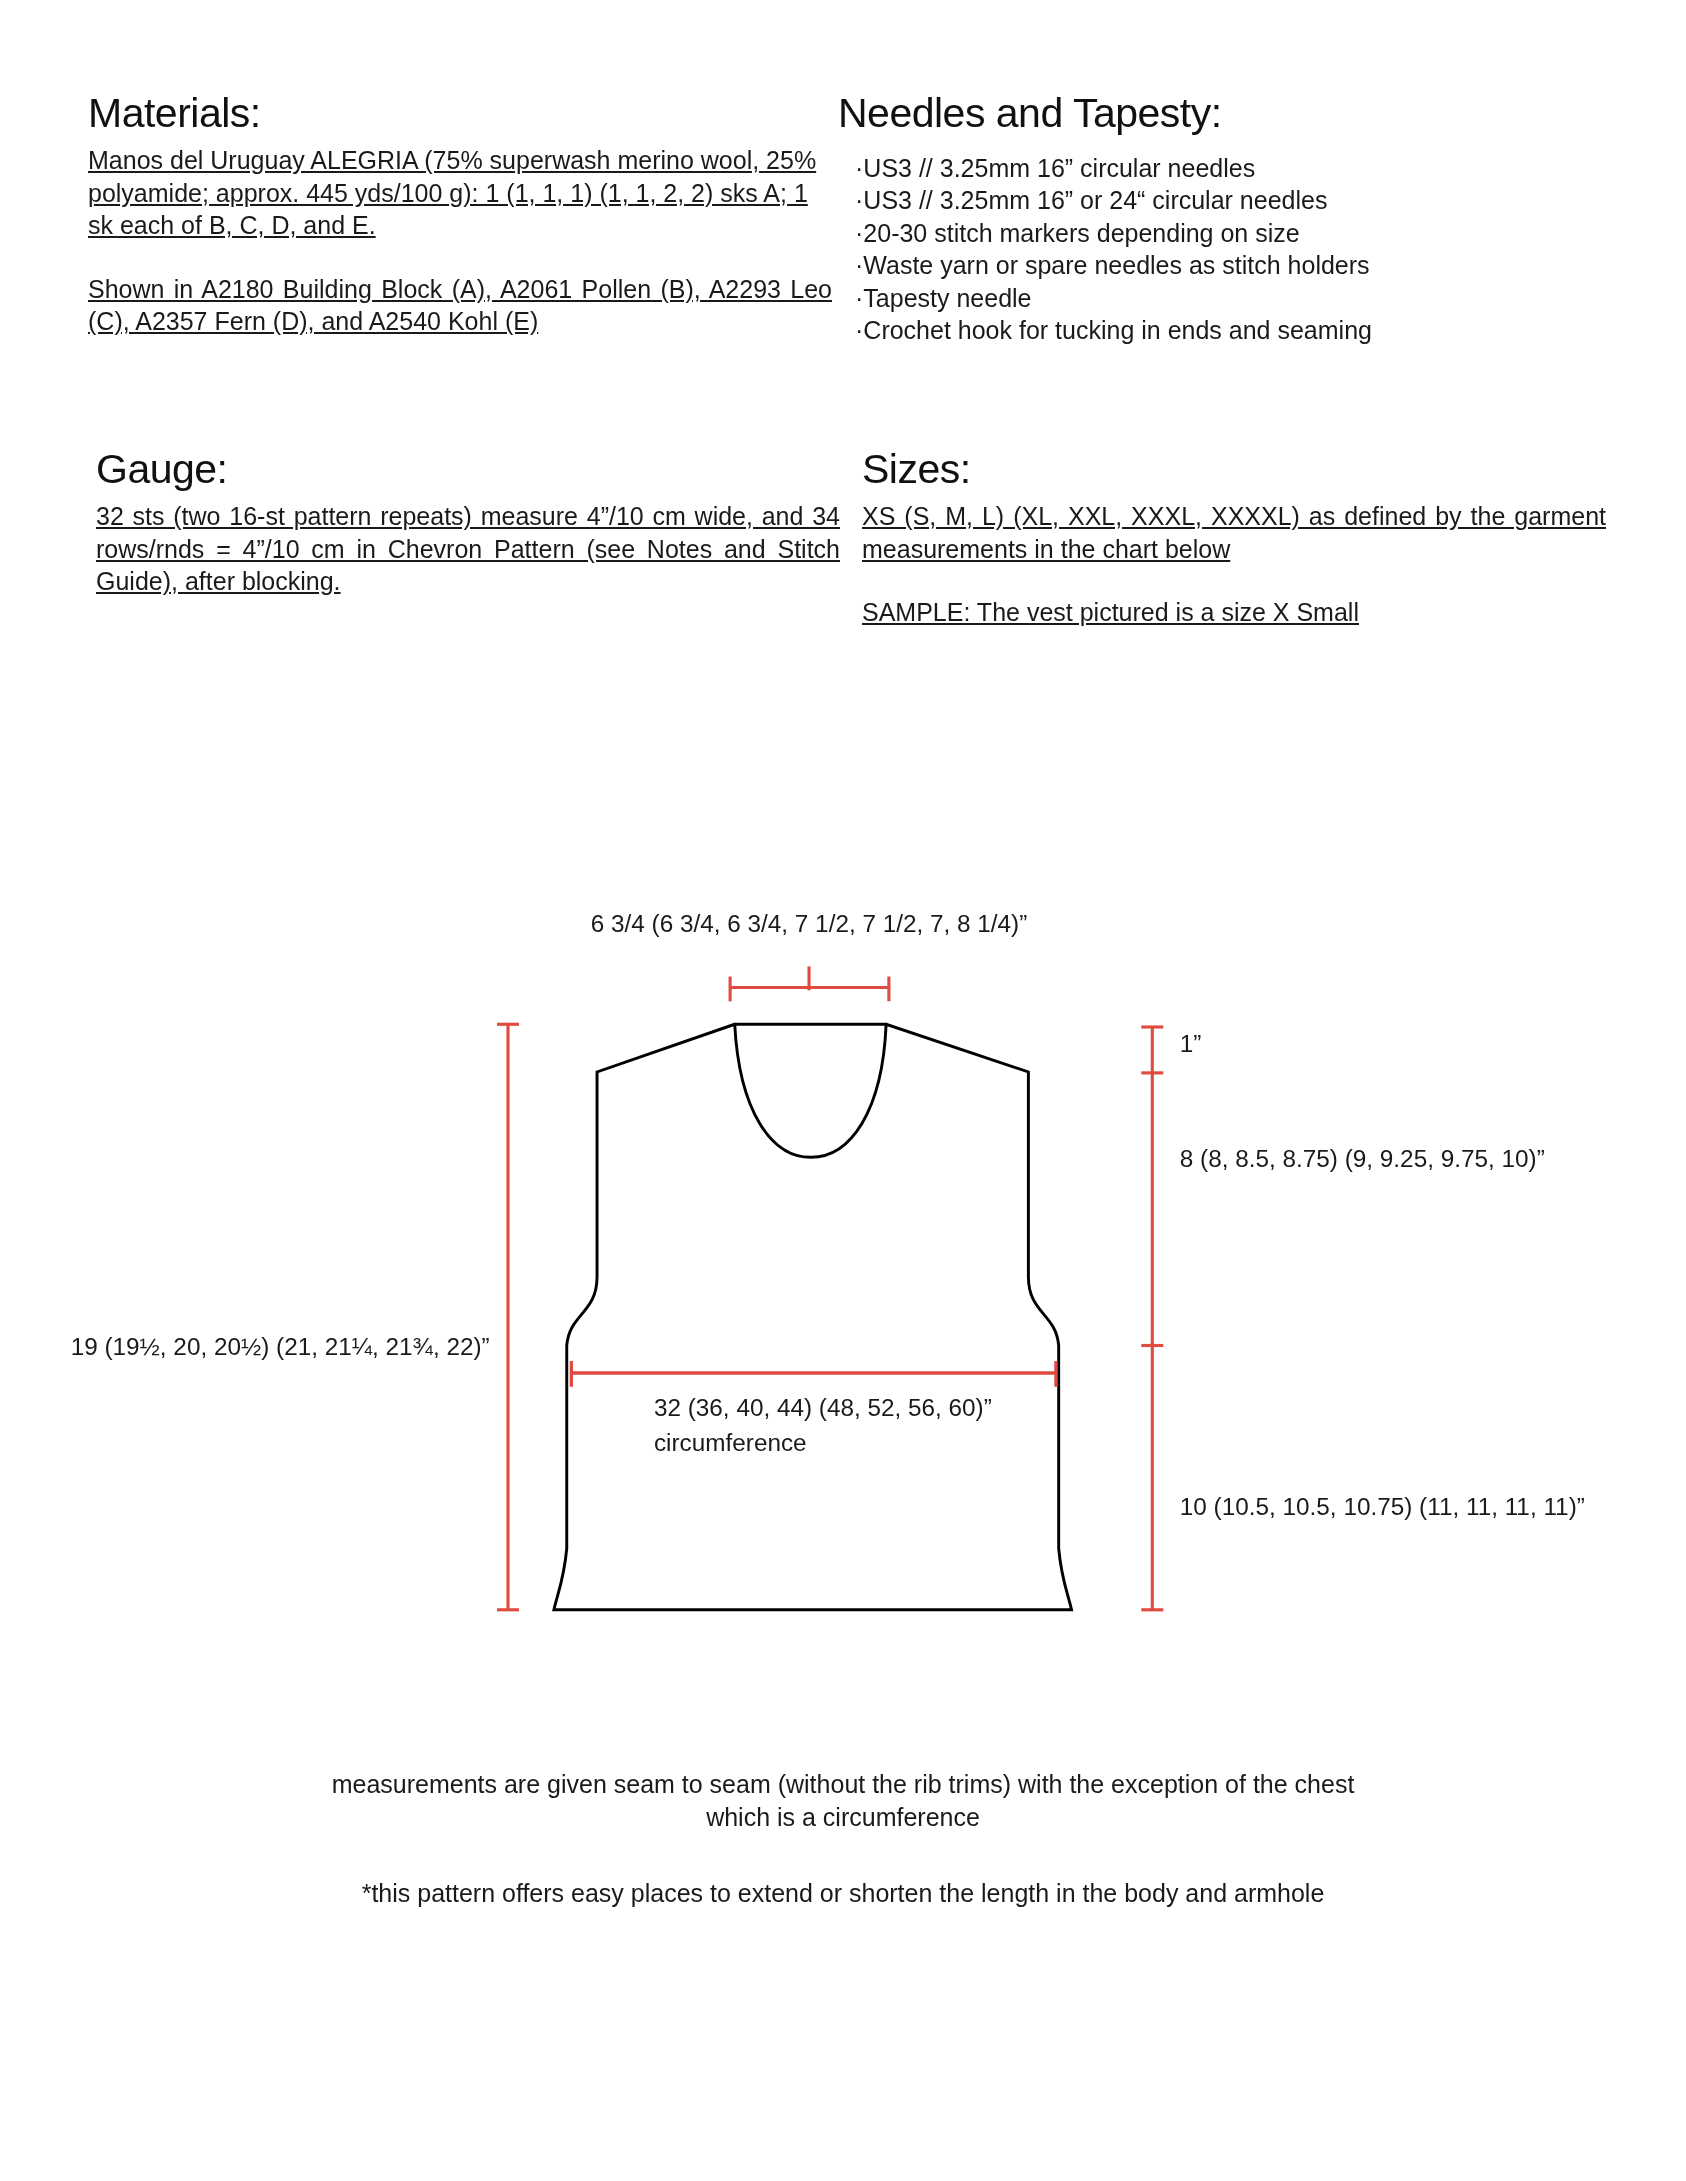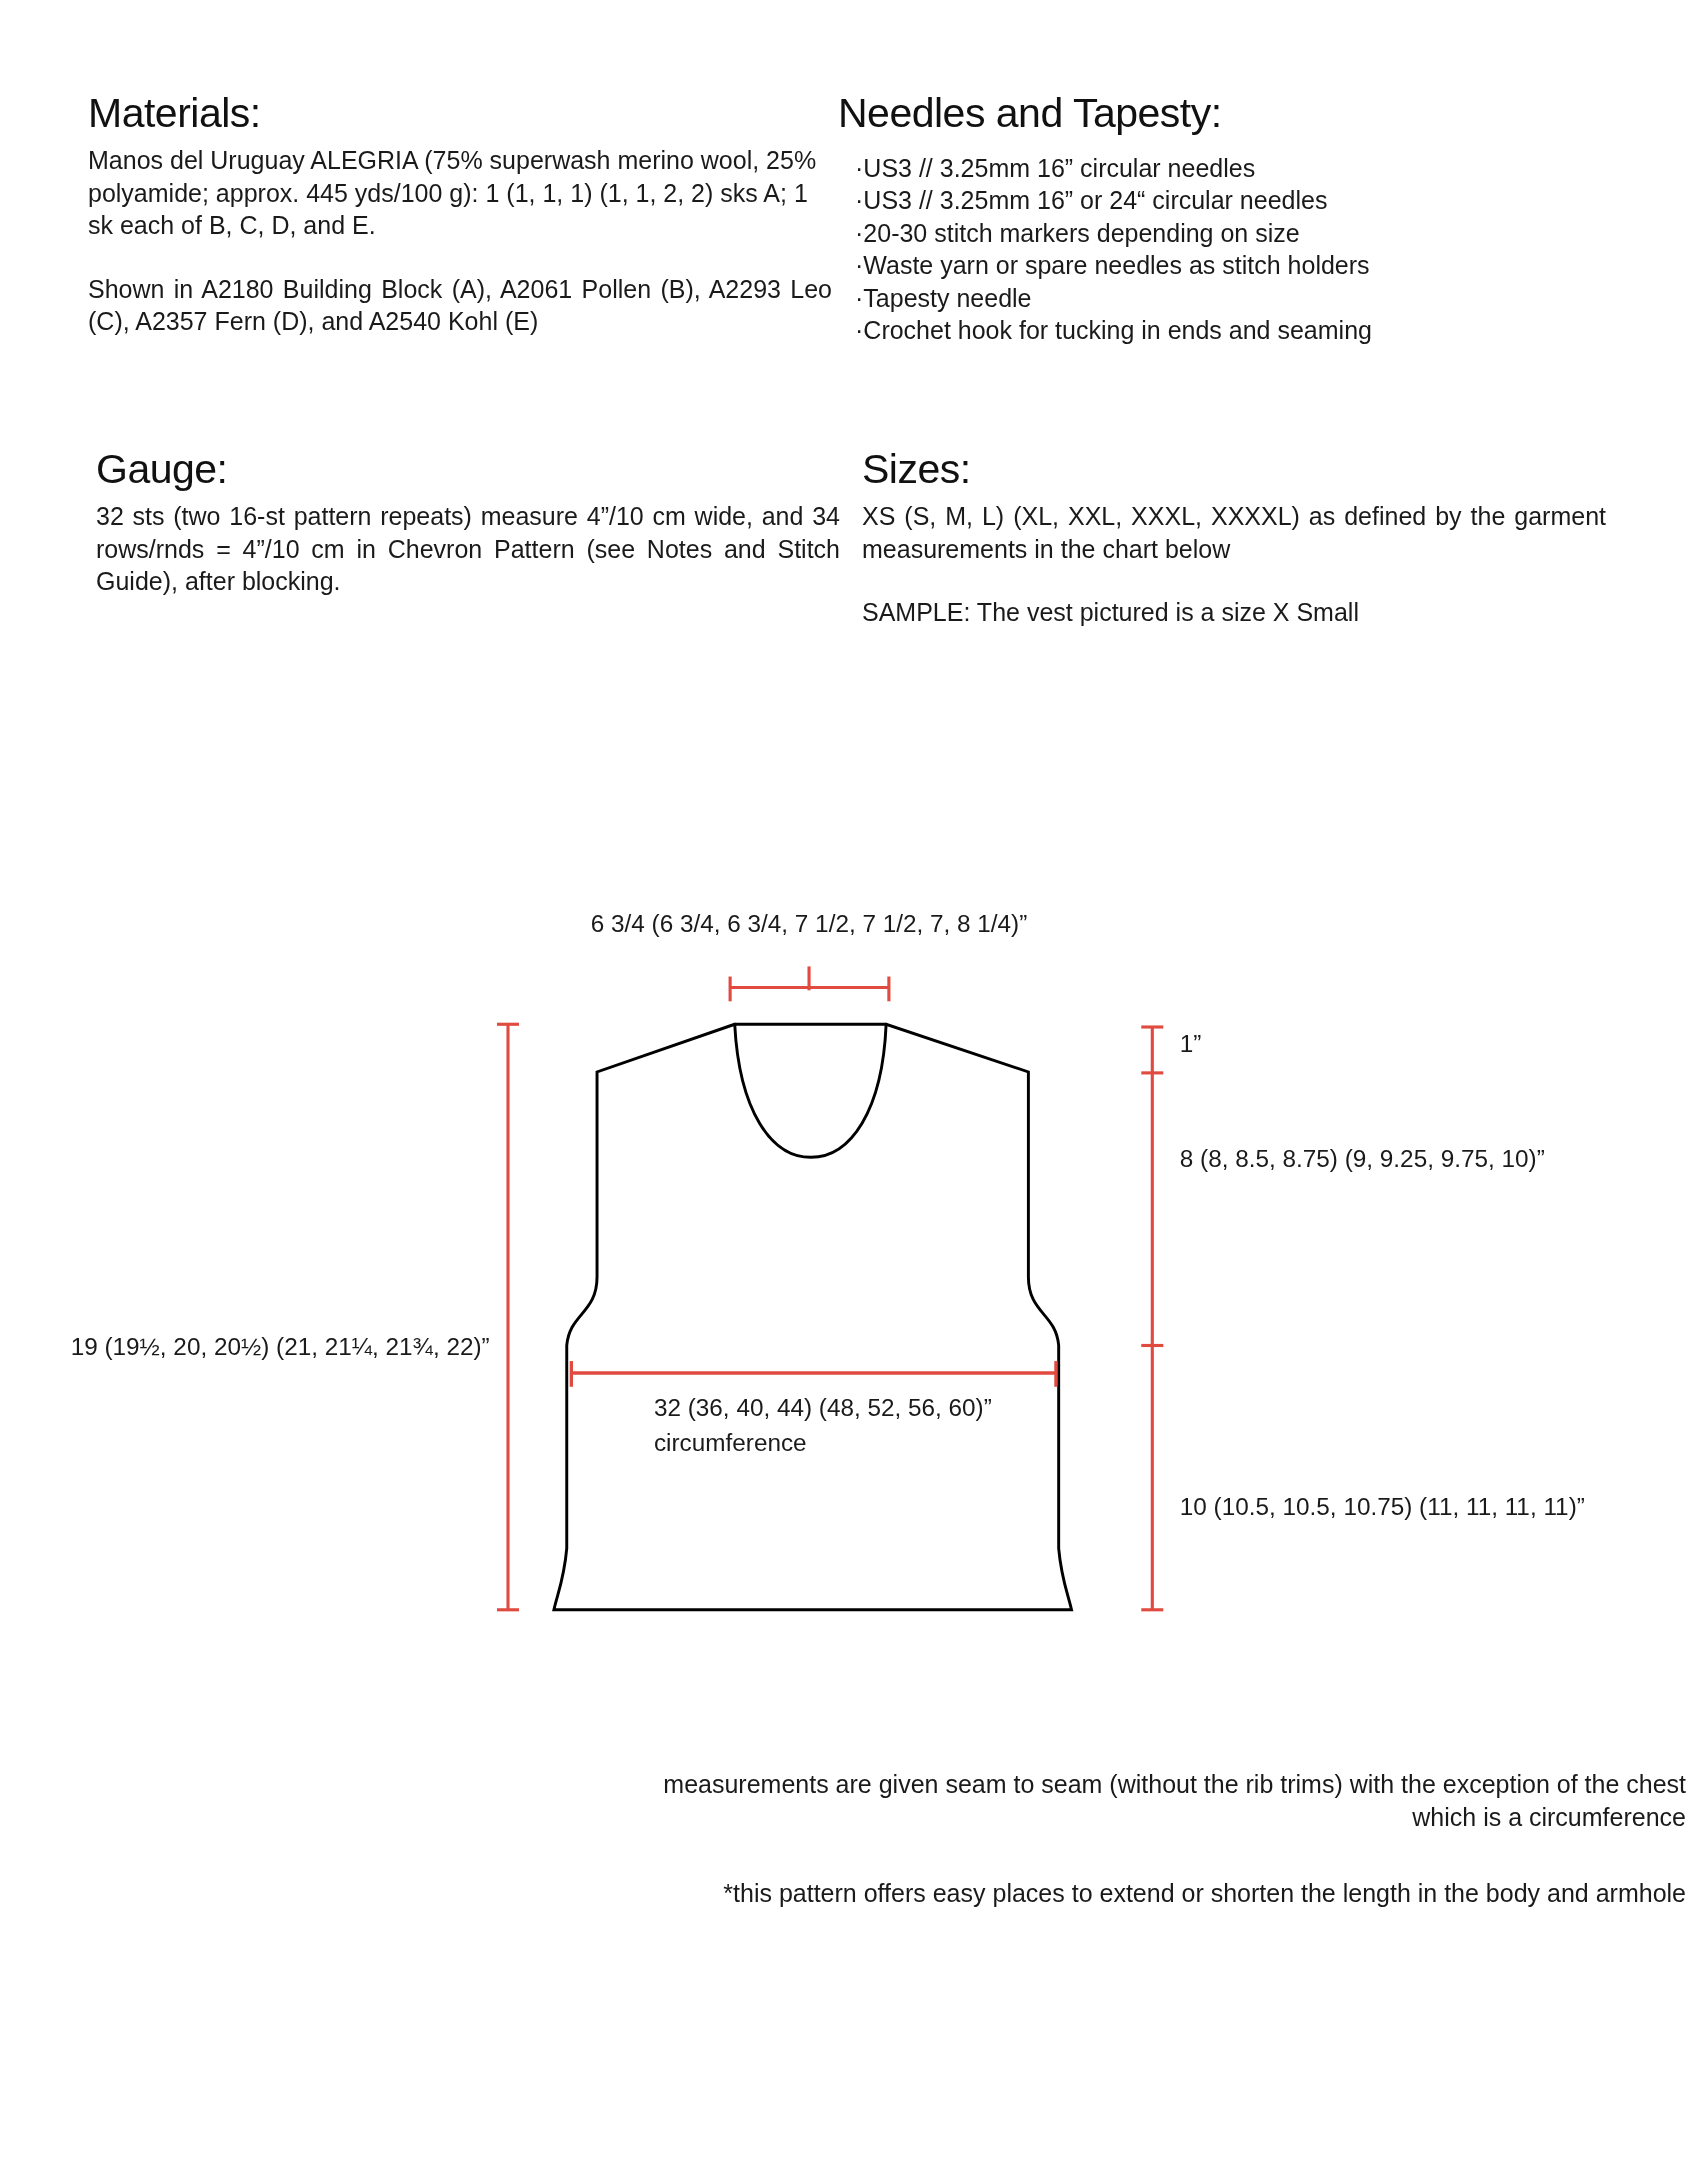--- a/index.html
+++ b/index.html
@@ -41,20 +41,21 @@
     margin: 0 0 9.2px 0;
     line-height: 1.05;
     color: #111;
   }
 
   .body-text {
     font-size: 25px;
     line-height: 1.30;
     color: #1a1a1a;
     margin: 0;
+    text-decoration: underline;
   }
   .body-text.justify { text-align: justify; }
   .spacer-para { height: 31px; }
 
   ul.notions {
     list-style: none;
     margin: 17px;
     padding: 0;
     font-size: 25px;
     line-height: 1.295;
@@ -91,21 +92,21 @@
     font-size: 26.5px;
     fill: #1a1a1a;
   }
 
   
   .footer-notes {
     position: absolute;
     left: 0;
     top: 1768px;
     width: 1686px;
-    text-align: right;
+    text-align: center;
   }
   .footer-line {
     font-size: 25px;
     line-height: 1.30;
     color: #1a1a1a;
     margin: 0;
   }
   .footer-gap { height: 44px; }
 </style>
 </head>

